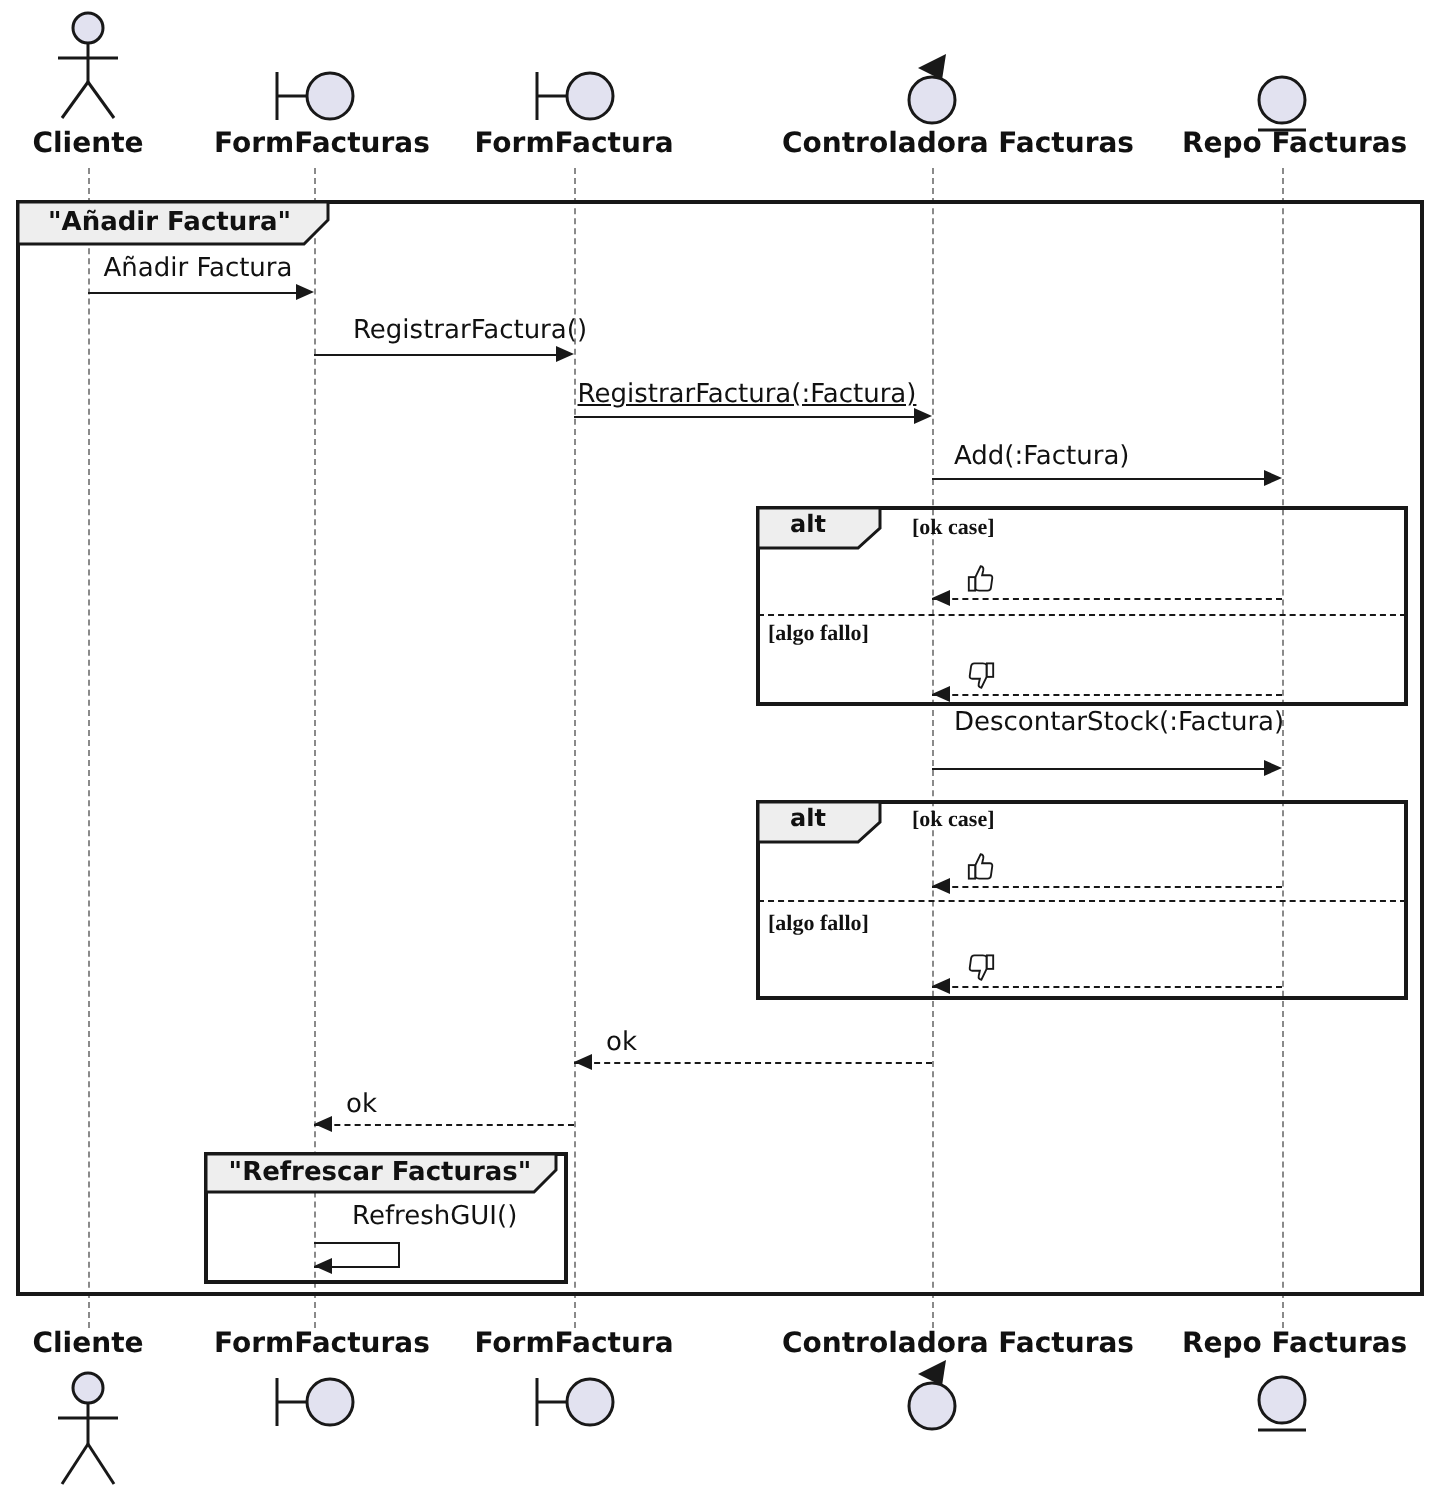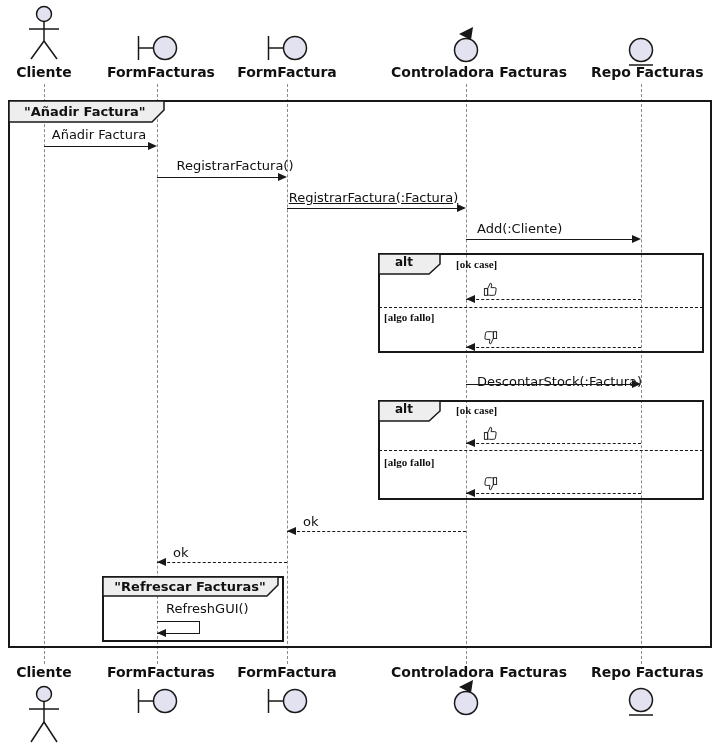--- a/index.html
+++ b/index.html
@@ -79,21 +79,21 @@
   <div class="ah-r" style="left:148px;top:141.5px;"></div>
 
   <div class="msg center" style="left:157px;top:158px;width:124px;margin-left:16px;">RegistrarFactura()</div>
   <div class="line" style="left:157px;top:177px;width:121px;"></div>
   <div class="ah-r" style="left:278px;top:172.5px;"></div>
 
   <div class="msg center" style="left:287px;top:190px;width:173px;text-decoration:underline;">RegistrarFactura(:Factura)</div>
   <div class="line" style="left:287px;top:208px;width:170px;"></div>
   <div class="ah-r" style="left:457px;top:203.5px;"></div>
 
-  <div class="msg" style="left:477px;top:221px;">Add(:Cliente)</div>
+  <div class="msg" style="left:477px;top:221px;">Add(:Factura)</div>
   <div class="line" style="left:466px;top:239px;width:166px;"></div>
   <div class="ah-r" style="left:632px;top:234.5px;"></div>
 
   <div class="frame" style="left:378px;top:253px;width:326px;height:100px;"></div>
   <svg class="tab" style="left:378px;top:253px;" width="68" height="23">
     <polygon points="1,1 62,1 62,11 51,21 1,21" fill="#EEEEEE" stroke="#181818" stroke-width="1.5"></polygon>
   </svg>
   <div class="op" style="left:378px;top:255px;width:52px;text-align:center;">alt</div>
   <div class="guard" style="left:456px;top:258px;">[ok case]</div>
 
@@ -109,21 +109,21 @@
 
   <svg style="position:absolute;left:483px;top:330px;" width="15" height="15" viewBox="0 0 16 16">
     <g transform="rotate(180 8 8)">
       <path d="M5 7 L7.8 1.2 Q9.6 1.4 9.2 3.4 L8.6 6 H12.6 Q14.2 6 14 7.6 L13.3 12.6 Q13.1 14.2 11.5 14.2 H7 Q5.8 14.2 5 13.4 Z" fill="#fff" stroke="#181818" stroke-width="1"></path>
       <rect x="1.5" y="7" width="3.4" height="7.2" fill="#fff" stroke="#181818" stroke-width="1"></rect>
     </g>
   </svg>
   <div class="line dash" style="left:466px;top:347px;width:175px;"></div>
   <div class="ah-l" style="left:466px;top:342.5px;"></div>
 
-  <div class="msg" style="left:477px;top:374px;">DescontarStock(:Factura)</div>
+  <div class="msg" style="left:477px;top:354px;">DescontarStock(:Factura)</div>
   <div class="line" style="left:466px;top:384px;width:166px;"></div>
   <div class="ah-r" style="left:632px;top:379.5px;"></div>
 
   <div class="frame" style="left:378px;top:400px;width:326px;height:100px;"></div>
   <svg class="tab" style="left:378px;top:400px;" width="68" height="23">
     <polygon points="1,1 62,1 62,11 51,21 1,21" fill="#EEEEEE" stroke="#181818" stroke-width="1.5"></polygon>
   </svg>
   <div class="op" style="left:378px;top:402px;width:52px;text-align:center;">alt</div>
   <div class="guard" style="left:456px;top:404px;">[ok case]</div>
 
@@ -153,21 +153,21 @@
   <div class="msg" style="left:173px;top:545px;">ok</div>
   <div class="line dash" style="left:157px;top:562px;width:130px;"></div>
   <div class="ah-l" style="left:157px;top:557.5px;"></div>
 
   <div class="frame" style="left:102px;top:576px;width:182px;height:66px;"></div>
   <svg class="tab" style="left:102px;top:576px;" width="180" height="22">
     <polygon points="1,1 176,1 176,9 165,20 1,20" fill="#EEEEEE" stroke="#181818" stroke-width="1.5"></polygon>
   </svg>
   <div class="tab-title" style="left:102px;top:579px;width:176px;text-align:center;">"Refrescar Facturas"</div>
 
-  <div class="msg" style="left:166px;top:601px;">RefreshGUI()</div>
+  <div class="msg" style="left:176px;top:601px;">RefreshGUI()</div>
   <div class="line" style="left:157px;top:621px;width:43px;"></div>
   <div class="vline" style="left:199px;top:621px;height:12px;"></div>
   <div class="line" style="left:157px;top:633px;width:43px;"></div>
   <div class="ah-l" style="left:157px;top:628.5px;"></div>
 
   <div class="pname" style="left:9px;top:664px;width:70px;">Cliente</div>
   <svg style="position:absolute;left:24px;top:684px;" width="40" height="62">
     <circle cx="20" cy="10" r="7.5" fill="#E2E2F0" stroke="#181818" stroke-width="1.5"></circle>
     <line x1="20" y1="17.5" x2="20" y2="38" stroke="#181818" stroke-width="1.5"></line>
     <line x1="5" y1="25" x2="35" y2="25" stroke="#181818" stroke-width="1.5"></line>

